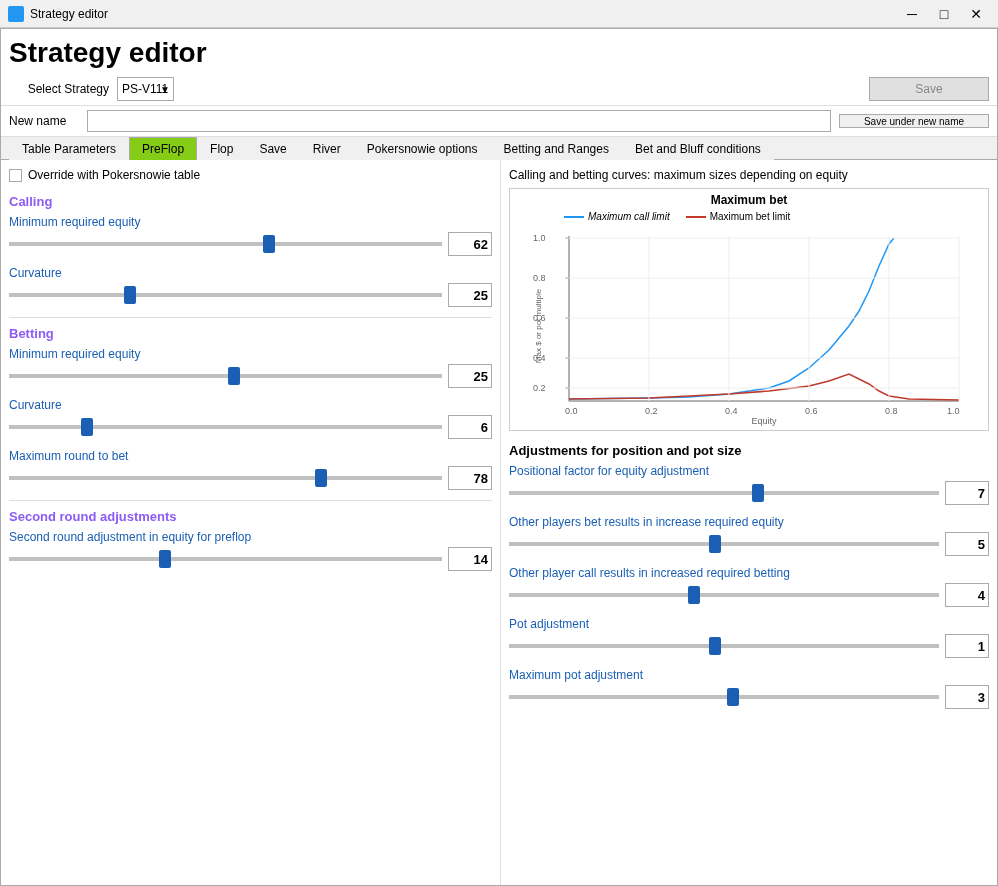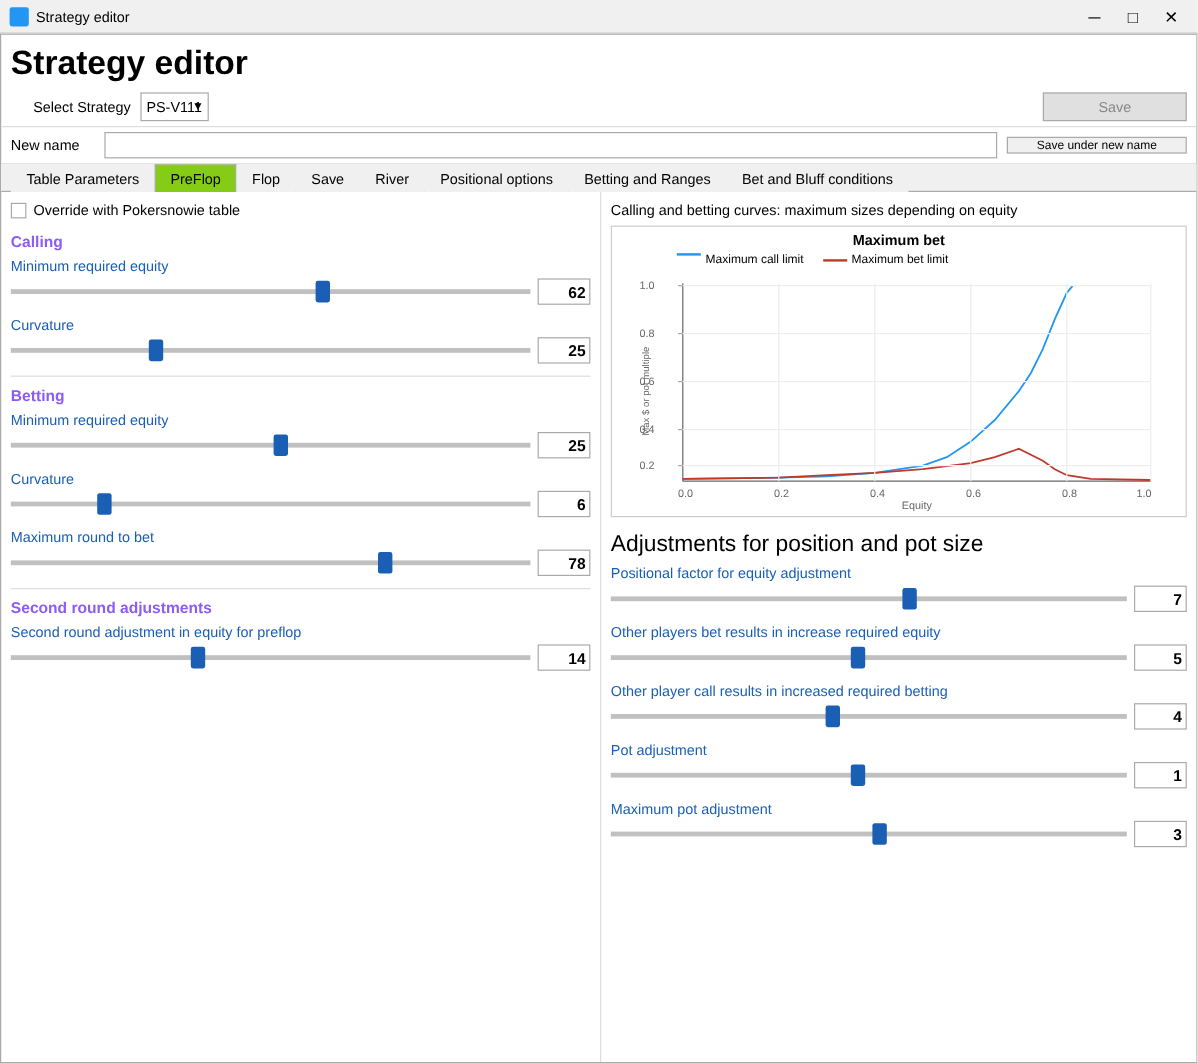--- a/index.html
+++ b/index.html
@@ -39,26 +39,26 @@
     .override-row { display: flex; align-items: center; gap: 6px; margin-bottom: 12px; font-size: 12px; }
     .checkbox { width: 13px; height: 13px; border: 1px solid #aaa; background: white; display: inline-block; flex-shrink: 0; }
 
     .section-title { font-size: 13px; font-weight: bold; color: #8b5cf6; margin: 8px 0 6px 0; }
     
     .slider-row { margin-bottom: 10px; }
     .slider-label { font-size: 12px; color: #1a5fb4; margin-bottom: 3px; }
     .slider-container { display: flex; align-items: center; gap: 6px; }
     .slider-track { flex: 1; height: 4px; background: #c0c0c0; position: relative; cursor: pointer; }
     .slider-thumb { width: 12px; height: 18px; background: #1a5fb4; position: absolute; top: 50%; transform: translateY(-50%); cursor: grab; border-radius: 2px; }
-    .slider-value-box { width: 44px; height: 22px; border: 1px solid #aaa; background: white; font-size: 13px; text-align: right; padding: 0 3px; display: flex; align-items: center; justify-content: flex-end; font-weight: bold; }
+    .slider-value-box { width: 44px; height: 22px; border: 1px solid #aaa; background: white; font-size: 13px; text-align: right; padding: 11px 3px; display: flex; align-items: center; justify-content: flex-end; font-weight: bold; }
 
     .chart-area { background: white; border: 1px solid #ccc; padding: 4px; margin-bottom: 12px; }
     .chart-title { font-size: 12px; font-weight: bold; text-align: center; margin-bottom: 4px; }
 
-    .adj-section-title { font-size: 19px; font-weight: normal; margin: 8px 0 6px 0; }
+    .adj-section-title { font-size: 13px; font-weight: bold; margin: 8px 0 6px 0; }
     .adj-label { font-size: 12px; color: #1a5fb4; margin-bottom: 3px; }
 
     .section-divider { height: 1px; background: #ddd; margin: 8px 0; }
 
     select { font-size: 12px; }
     input[type="text"] { font-size: 12px; }
   </style>
 </head>
 <body>
 
@@ -92,21 +92,21 @@
     <input class="new-name-input" type="text" style="">
     <button class="save-under-btn">Save under new name</button>
   </div>
 
   <div class="tabs">
     <div class="tab">Table Parameters</div>
     <div class="tab active">PreFlop</div>
     <div class="tab">Flop</div>
     <div class="tab">Save</div>
     <div class="tab">River</div>
-    <div class="tab">Positional options</div>
+    <div class="tab">Pokersnowie options</div>
     <div class="tab">Betting and Ranges</div>
     <div class="tab">Bet and Bluff conditions</div>
   </div>
 
   <div class="content-area">
 
     <div class="left-panel">
 
       <div class="override-row">
         <div class="checkbox"></div>
@@ -187,21 +187,21 @@
     </div>
 
     <div class="right-panel">
 
       <div style="font-size:12px; margin-bottom:6px;">Calling and betting curves: maximum sizes depending on equity</div>
 
       <div class="chart-area">
         <div class="chart-title">Maximum bet</div>
 
         <div style="display:flex; gap:16px; margin-bottom:4px; margin-left:50px; font-size:10px;">
-          <div style="display:flex; gap:4px;">
+          <div style="display:flex; align-items:center; gap:4px;font-style:italic;">
             <div style="width:20px; height:2px; background:#2196F3;"></div>
             <span>Maximum call limit</span>
           </div>
           <div style="display:flex; align-items:center; gap:4px;">
             <div style="width:20px; height:2px; background:#c0392b;"></div>
             <span>Maximum bet limit</span>
           </div>
         </div>
         <svg width="440" height="200" viewBox="0 0 440 200" style="display:block; margin:0 auto;">
 

